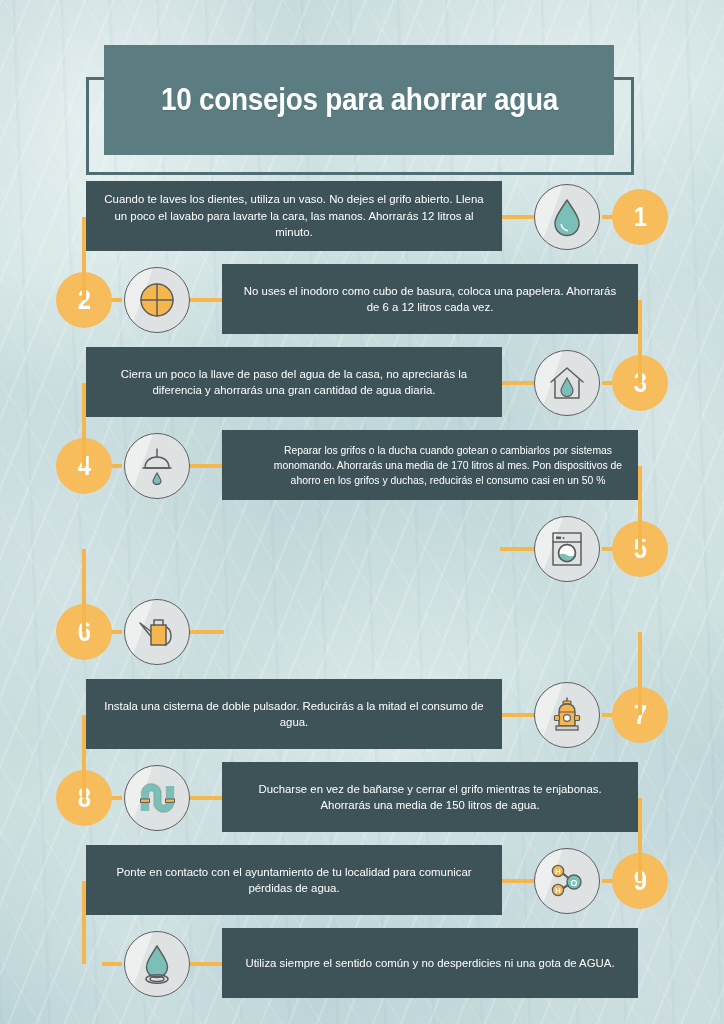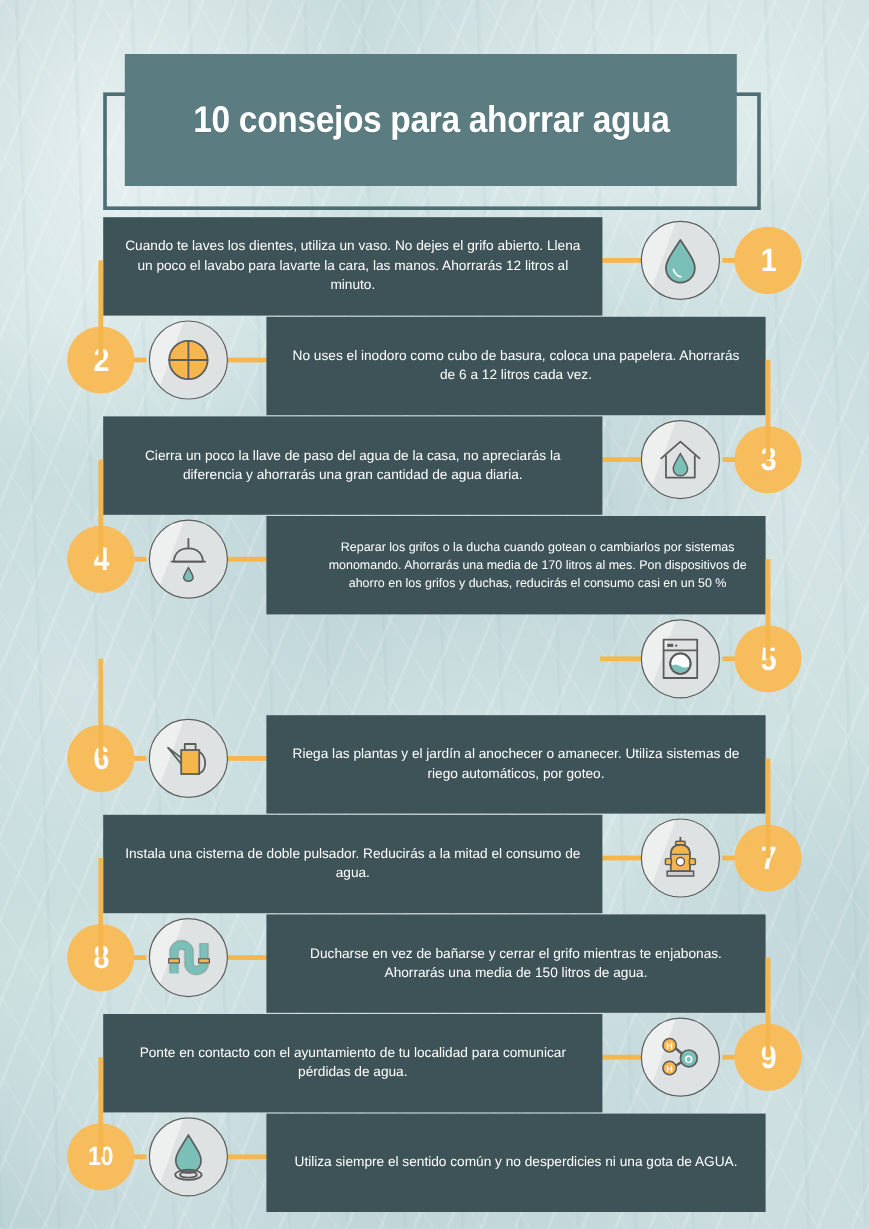--- a/index.html
+++ b/index.html
@@ -73,21 +73,21 @@
   
   #tips { position: absolute; left: 0; top: 176px; width: 724px; }
 
   .tip { position: relative; height: 83px; }
 
   .tip-inner { position: absolute; inset: 0; }
 
   .textbox {
     position: absolute;
     top: 5px;
-    height: 82px;
+    height: 70px;
     background: #3e5358;
     display: flex;
     align-items: center;
     justify-content: center;
     padding: 4px 14px;
   }
   .tip.left .textbox  { left: 86px;  width: 416px; }
   .tip.right .textbox { right: 86px; width: 416px; }
 
   .tip-text {
@@ -277,23 +277,20 @@
           </div>
           <div class="badge">
             <span>5</span>
           </div>
         </div>
       </div>
       <div class="tip right">
         <div class="tip-inner">
           <div class="connector"></div>
           <div class="connector2"></div>
-          <div class="textbox">
-            <div class="tip-text">Riega las plantas y el jardín al anochecer o amanecer. Utiliza sistemas de riego automáticos, por goteo.</div>
-          </div>
           <div class="icon-circle">
             <svg width="46" height="46" viewBox="0 0 46 46">
               <path d="M6 14 L19 24 L19 30 Z" stroke="#5d5d5d" stroke-width="1.5" fill="none" stroke-linejoin="round" stroke-linecap="round"></path>
               <path d="M29 16 q8 3 8 11 q0 7 -6 9" stroke="#5d5d5d" stroke-width="1.5" fill="none" stroke-linejoin="round" stroke-linecap="round"></path>
               <rect x="17" y="16" width="15" height="20" fill="#f5b64e" stroke="#5d5d5d" stroke-width="1.5"></rect>
               <path d="M20 16 L20 11 L29 11 L29 16" stroke="#5d5d5d" stroke-width="1.5" fill="none" stroke-linejoin="round" stroke-linecap="round"></path>
             </svg>
           </div>
           <div class="badge">
             <span>6</span>
@@ -374,23 +371,20 @@
           <div class="connector2"></div>
           <div class="textbox">
             <div class="tip-text">Utiliza siempre el sentido común y no desperdicies ni una gota de AGUA.</div>
           </div>
           <div class="icon-circle">
             <svg width="46" height="46" viewBox="0 0 46 46">
               <path d="M23 5 C16 16 12.5 21.5 12.5 26 A10.5 10.5 0 0 0 33.5 26 C33.5 21.5 30 16 23 5 Z" fill="#7bc0b8" stroke="#5d5d5d" stroke-width="1.4"></path>
               <ellipse cx="23" cy="38" rx="11" ry="4.2" stroke="#5d5d5d" stroke-width="1.5" fill="none" stroke-linejoin="round" stroke-linecap="round"></ellipse>
               <ellipse cx="23" cy="38" rx="7" ry="2.4" stroke="#5d5d5d" stroke-width="1.5" fill="none" stroke-linejoin="round" stroke-linecap="round"></ellipse>
             </svg>
-          </div>
-          <div class="badge">
-            <span class="two-digit">10</span>
           </div>
         </div>
       </div>
       <div class="vlink r" style="top: 41px; height: 83px;"></div>
       <div class="vlink l" style="top: 124px; height: 83px;"></div>
       <div class="vlink r" style="top: 207px; height: 83px;"></div>
       <div class="vlink l" style="top: 290px; height: 83px;"></div>
       <div class="vlink r" style="top: 373px; height: 83px;"></div>
       <div class="vlink l" style="top: 456px; height: 83px;"></div>
       <div class="vlink r" style="top: 539px; height: 83px;"></div>

